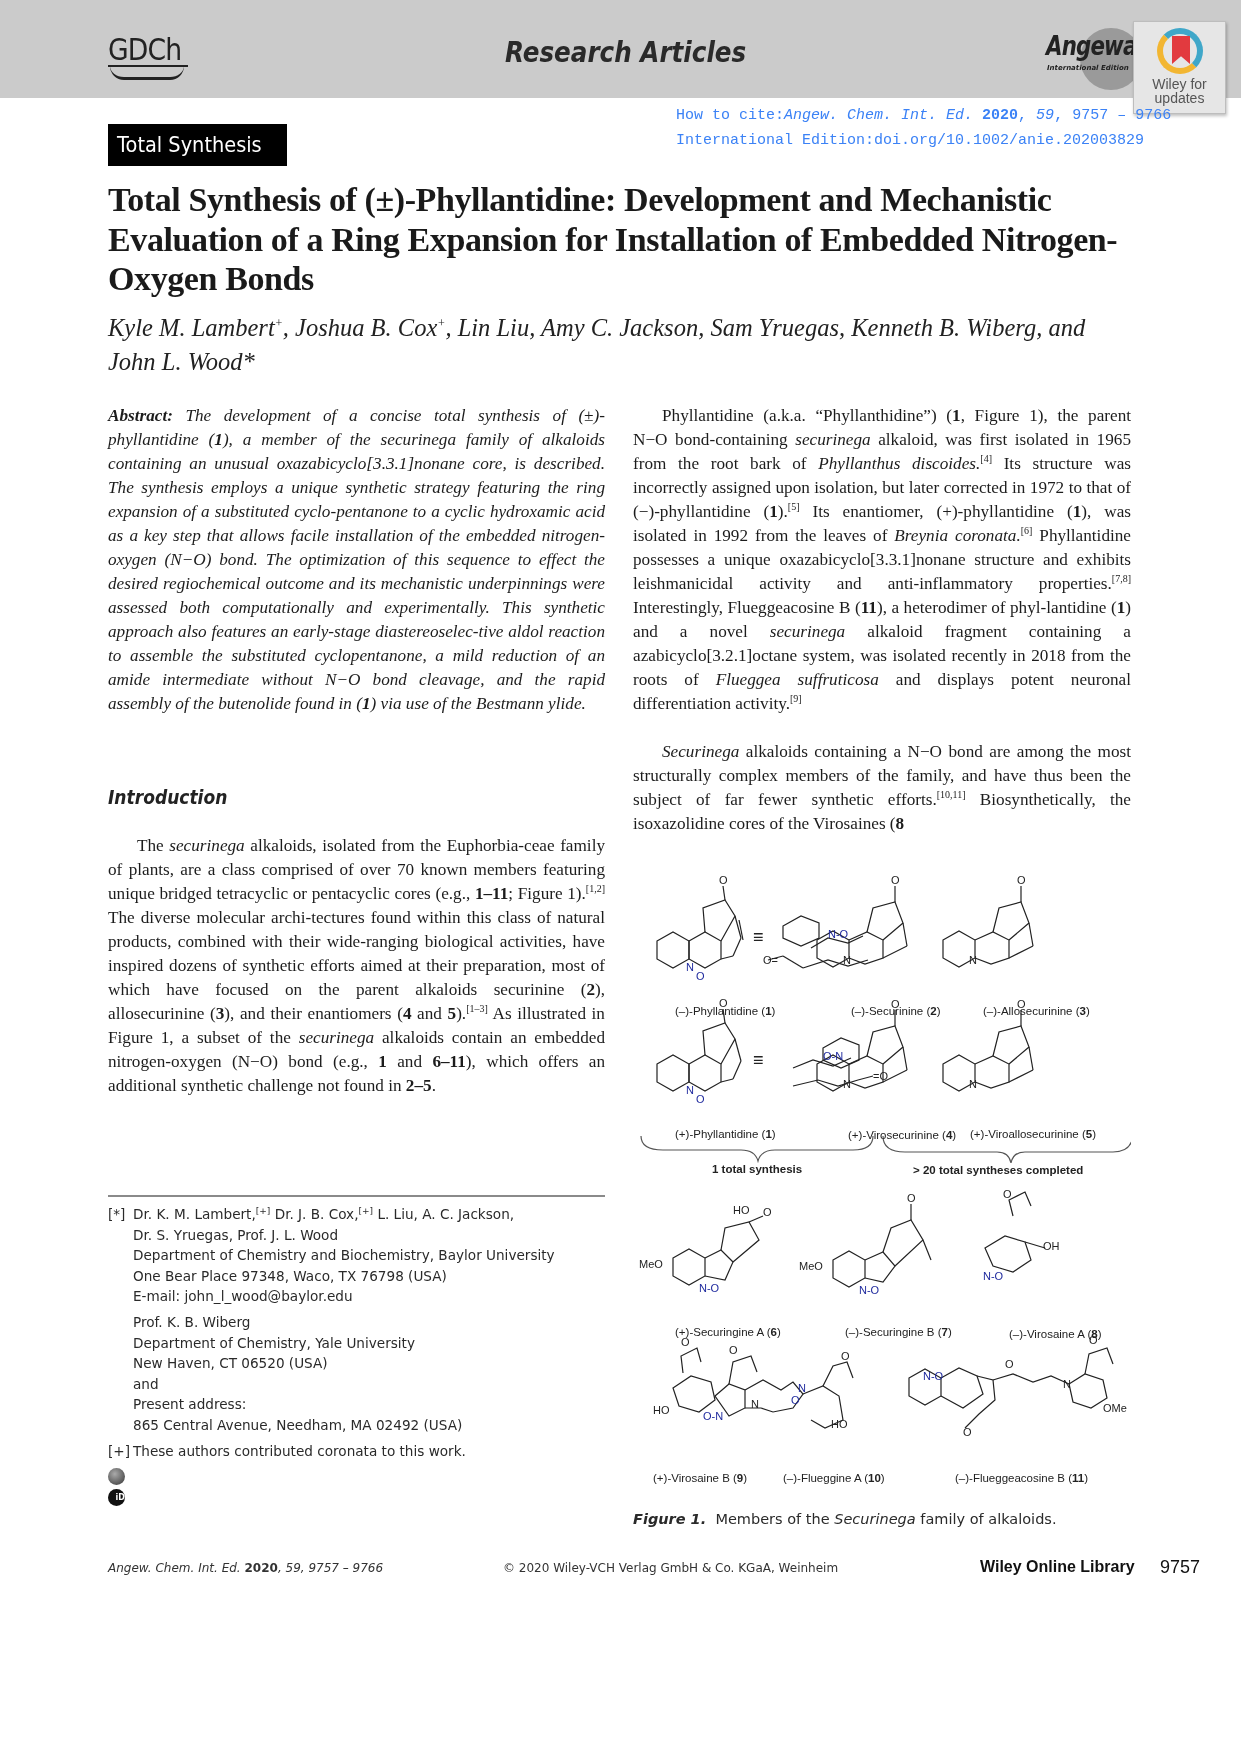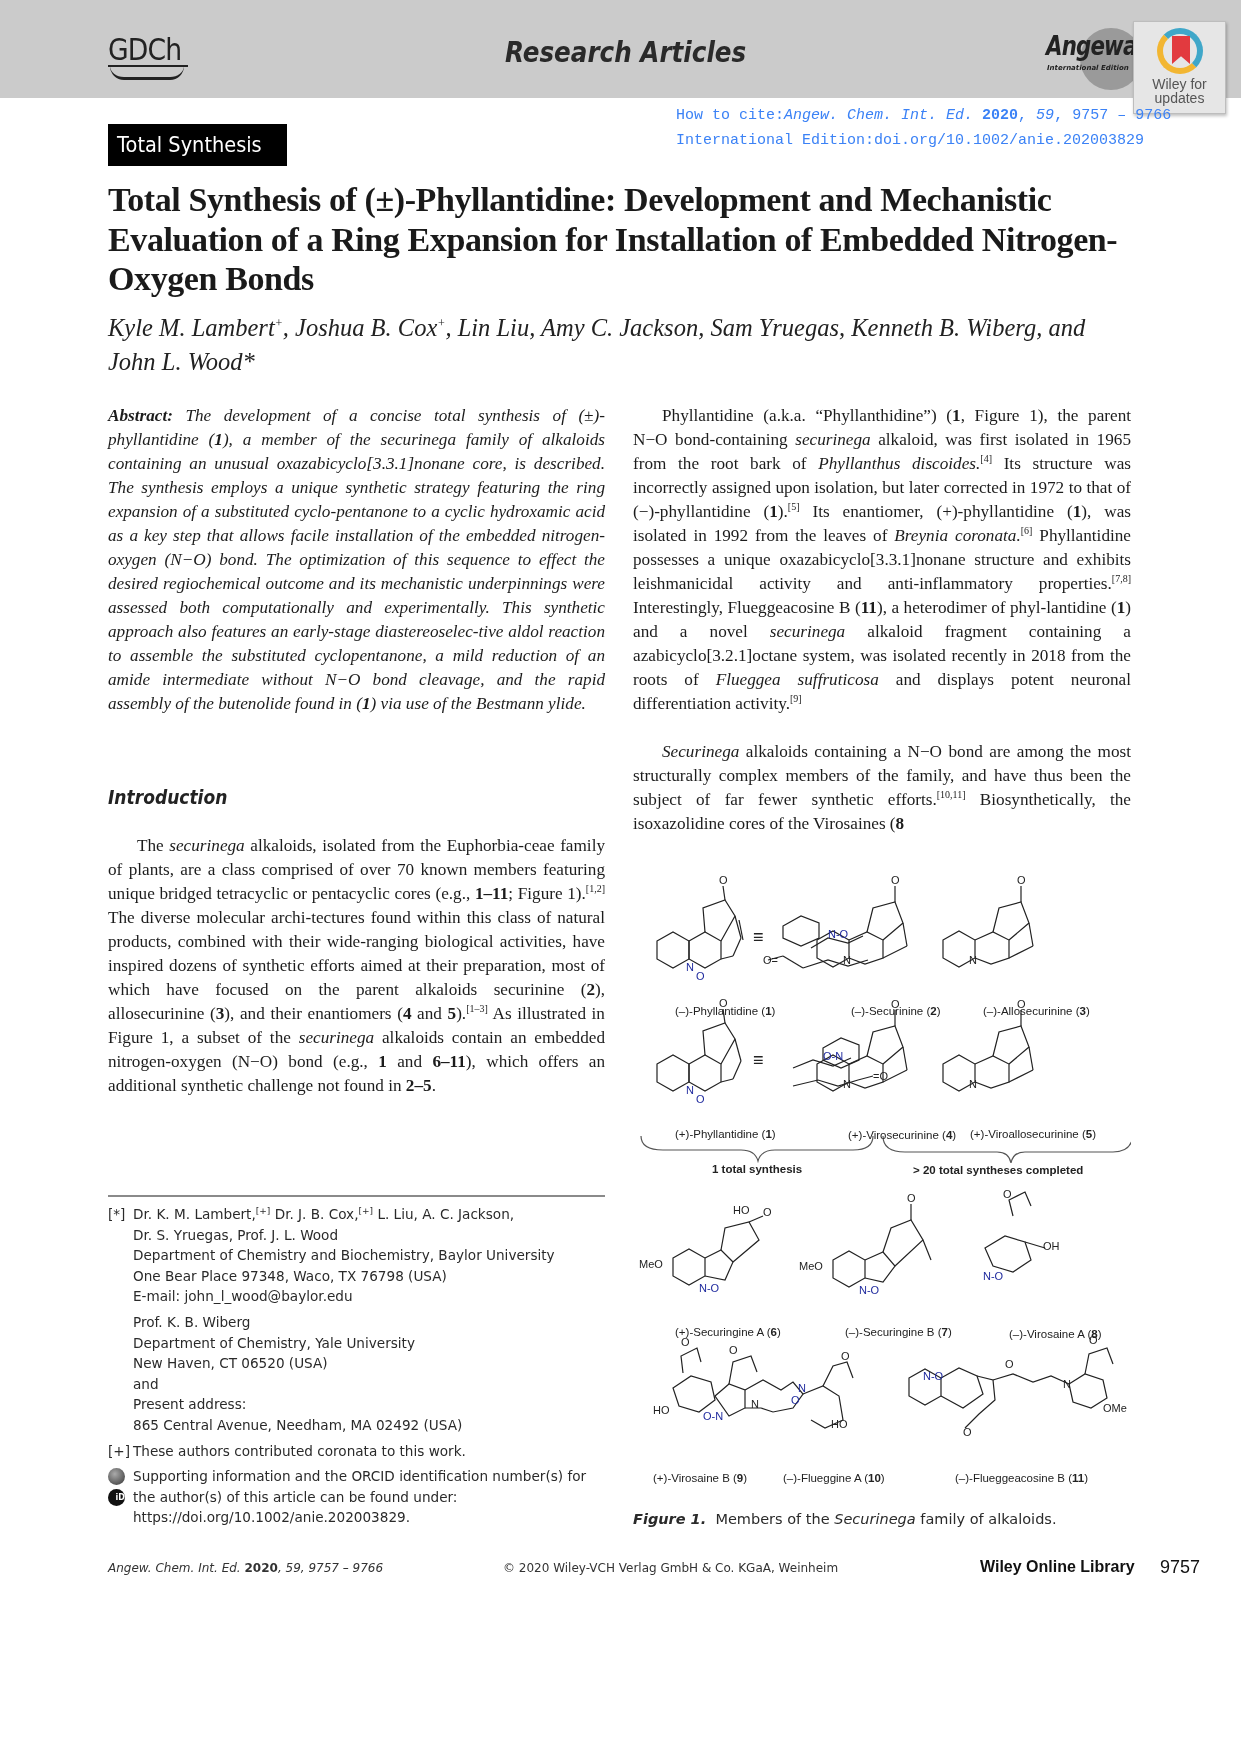--- a/index.html
+++ b/index.html
@@ -324,25 +324,20 @@
   <div class="fn-row">
     <div class="fn-mark">[+]</div>
     <div class="fn-body">These authors contributed coronata to this work.</div>
   </div>
   <div class="fn-gap"></div>
   <div class="fn-row">
     <div class="fn-mark">
       <div class="si-icon"></div>
       <div class="orcid-icon">iD</div>
     </div>
-    <div class="fn-body">
-      <span>Supporting information and the ORCID identification number(s) for</span><br>
-      <span>the author(s) of this article can be found under:</span><br>
-      <span>https://doi.org/10.1002/anie.202003829.</span>
-    </div>
   </div>
 </div>
 
 <div class="footer">
   <div class="footer-cite"><span>Angew. Chem. Int. Ed.</span> <b>2020</b><span>, 59, 9757 – 9766</span></div>
   <div class="footer-copy">© 2020 Wiley-VCH Verlag GmbH &amp; Co. KGaA, Weinheim</div>
   <div class="footer-wol">Wiley Online Library</div>
   <div class="footer-page">9757</div>
 </div>
 

